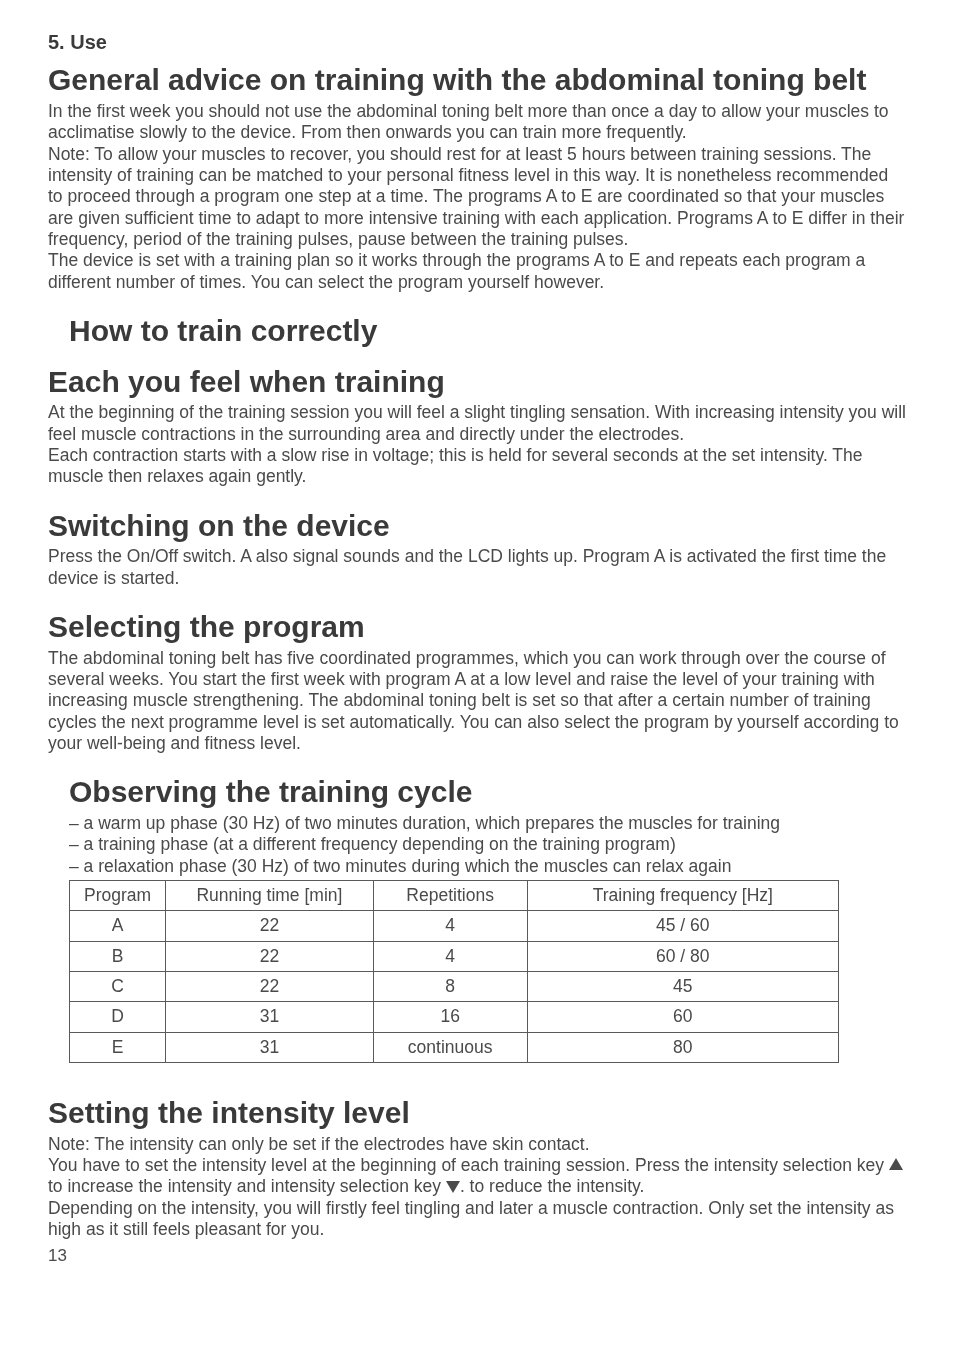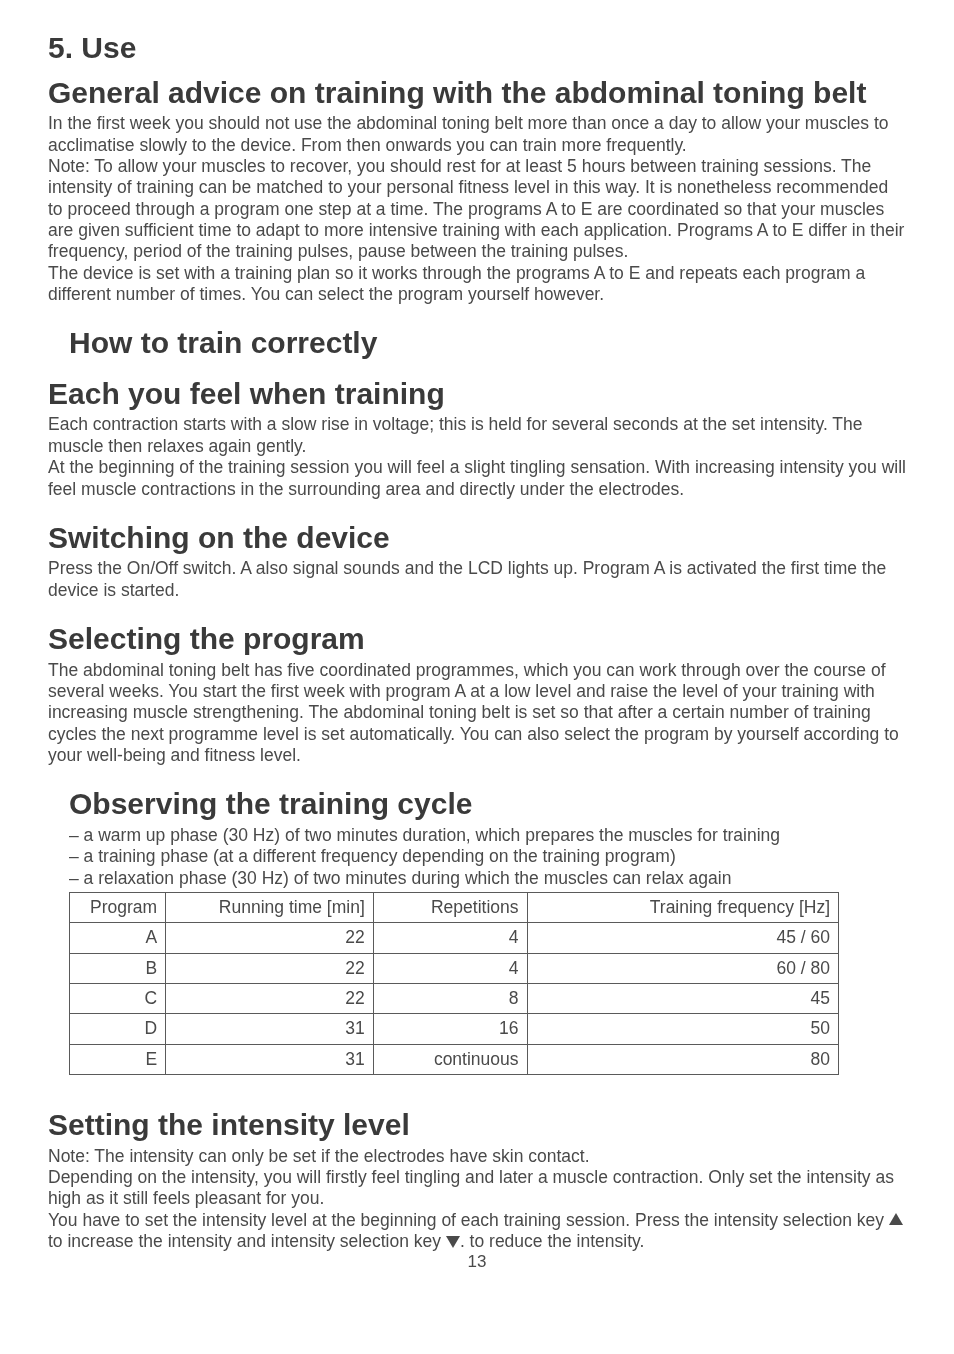--- a/index.html
+++ b/index.html
@@ -5,35 +5,35 @@
     * { margin: 0; padding: 0; box-sizing: border-box; }
     body {
       font-family: Arial, Helvetica, sans-serif;
       background: #fff;
       color: #4a4a4a;
       width: 954px;
       font-size: 17.5px;
       line-height: 1.22;
       padding: 30px 48px 20px 48px;
     }
-    h1 { font-size: 30px; font-weight: bold; margin-bottom: 8px; color: #3a3a3a; }
+    h1 { font-size: 20px; font-weight: bold; margin-bottom: 8px; color: #3a3a3a; }
     h2 { font-size: 30px; font-weight: bold; margin-bottom: 2px; color: #3a3a3a; }
     .section { margin-bottom: 20px; }
     .section-sm { margin-bottom: 14px; margin-left: 21px; }
     p { margin: 0; }
     .bold { font-weight: normal; }
     table {
       border-collapse: collapse;
       width: 92%;
       margin-top: 3px;
     }
     th, td {
       border: 1.5px solid #5a5a5a;
       padding: 4px 8px;
-      text-align: right;
+      text-align: center;
       font-weight: normal;
       font-size: 17.5px;
       vertical-align: middle;
     }
     .triangle-up {
       display: inline-block;
       width: 0; height: 0;
       border-left: 7px solid transparent;
       border-right: 7px solid transparent;
       border-bottom: 12px solid #4a4a4a;
@@ -44,21 +44,21 @@
     .triangle-down {
       display: inline-block;
       width: 0; height: 0;
       border-left: 7px solid transparent;
       border-right: 7px solid transparent;
       border-top: 12px solid #4a4a4a;
       vertical-align: baseline;
       position: relative;
       top: 1px;
     }
-    .page-num { text-align: center; font-size: 17px; }
+    .page-num { margin-top: 6px; font-size: 17px; }
     .col-prog { width: 12.5%; }
     .col-time { width: 27%; }
     .col-rep { width: 20%; }
     .col-freq { width: 40.5%; }
   </style>
 </head>
 <body>
 
 <h1>5. Use</h1>
 
@@ -68,22 +68,22 @@
   <p><span class="bold">Note:</span><span> To allow your muscles to recover, you should rest for at least 5 hours between training sessions. The intensity of training can be matched to your personal fitness level in this way. It is nonetheless recommended to proceed through a program one step at a time. The programs A to E are coordinated so that your muscles are given sufficient time to adapt to more intensive training with each application. Programs A to E differ in their frequency, period of the training pulses, pause between the training pulses.</span></p>
   <p>The device is set with a training plan so it works through the programs A to E and repeats each program a different number of times. You can select the program yourself however.</p>
 </div>
 
 <div class="section-sm">
   <h2>How to train correctly</h2>
 </div>
 
 <div class="section">
   <h2>Each you feel when training</h2>
+  <p>At the beginning of the training session you will feel a slight tingling sensation. With increasing intensity you will feel muscle contractions in the surrounding area and directly under the electrodes.</p>
   <p>Each contraction starts with a slow rise in voltage; this is held for several seconds at the set intensity. The muscle then relaxes again gently.</p>
-  <p>At the beginning of the training session you will feel a slight tingling sensation. With increasing intensity you will feel muscle contractions in the surrounding area and directly under the electrodes.</p>
 </div>
 
 <div class="section">
   <h2>Switching on the device</h2>
   <p>Press the On/Off switch. A also signal sounds and the LCD lights up. Program A is activated the first time the device is started.</p>
 </div>
 
 <div class="section">
   <h2>Selecting the program</h2>
   <p>The abdominal toning belt has five coordinated programmes, which you can work through over the course of several weeks. You start the first week with program A at a low level and raise the level of your training with increasing muscle strengthening. The abdominal toning belt is set so that after a certain number of training cycles the next programme level is set automatically. You can also select the program by yourself according to your well-being and fitness level.</p>
@@ -117,34 +117,34 @@
     <tr>
       <td>C</td>
       <td>22</td>
       <td>8</td>
       <td>45</td>
     </tr>
     <tr>
       <td>D</td>
       <td>31</td>
       <td>16</td>
-      <td>50</td>
+      <td>60</td>
     </tr>
     <tr>
       <td>E</td>
       <td>31</td>
       <td>continuous</td>
       <td>80</td>
     </tr>
   </tbody>
     </table>
 </div>
 
 <div style="height:18px"></div>
 
 <div>
   <h2>Setting the intensity level</h2>
   <p><span class="bold">Note:</span><span> The intensity can only be set if the electrodes have skin contact.</span></p>
+  <p><span>You have to set the intensity level at the beginning of each training session. Press the intensity selection key </span><span class="triangle-up"></span><span> to increase the intensity and intensity selection key </span><span class="triangle-down"></span><span>. to reduce the intensity.</span></p>
   <p>Depending on the intensity, you will firstly feel tingling and later a muscle contraction. Only set the intensity as high as it still feels pleasant for you.</p>
-  <p><span>You have to set the intensity level at the beginning of each training session. Press the intensity selection key </span><span class="triangle-up"></span><span> to increase the intensity and intensity selection key </span><span class="triangle-down"></span><span>. to reduce the intensity.</span></p>
 </div>
 
 <div class="page-num">13</div>
 
 </body></html>

